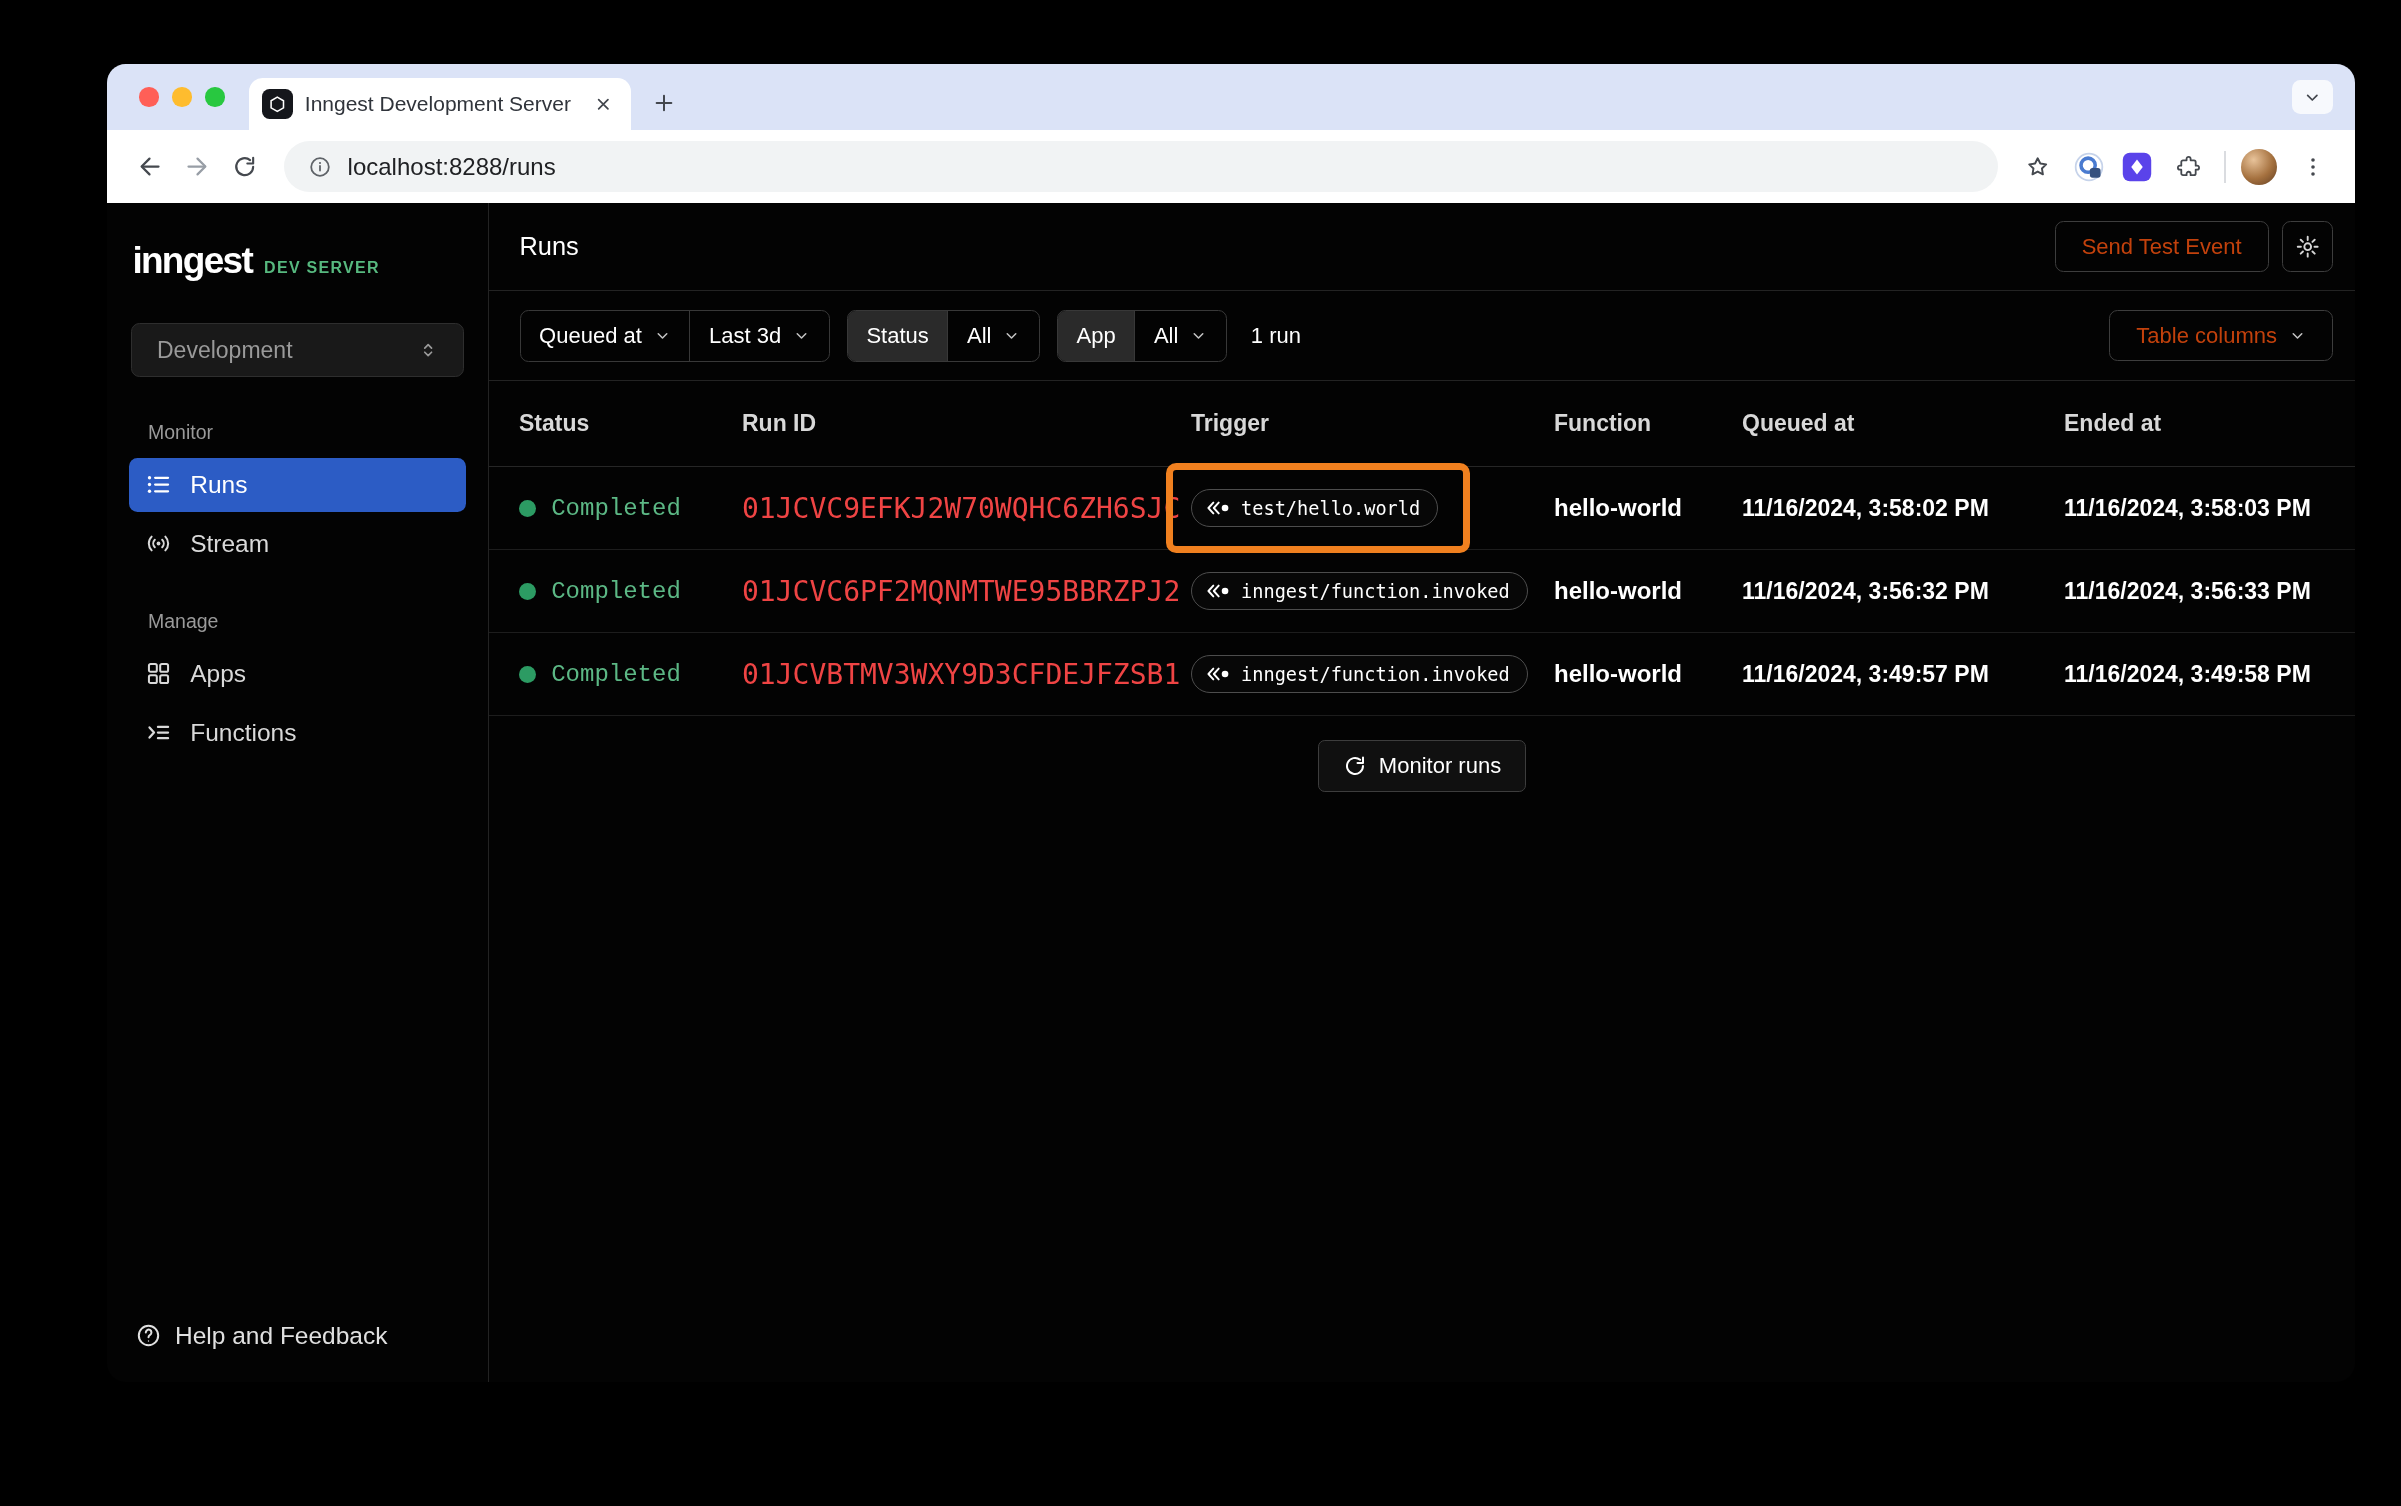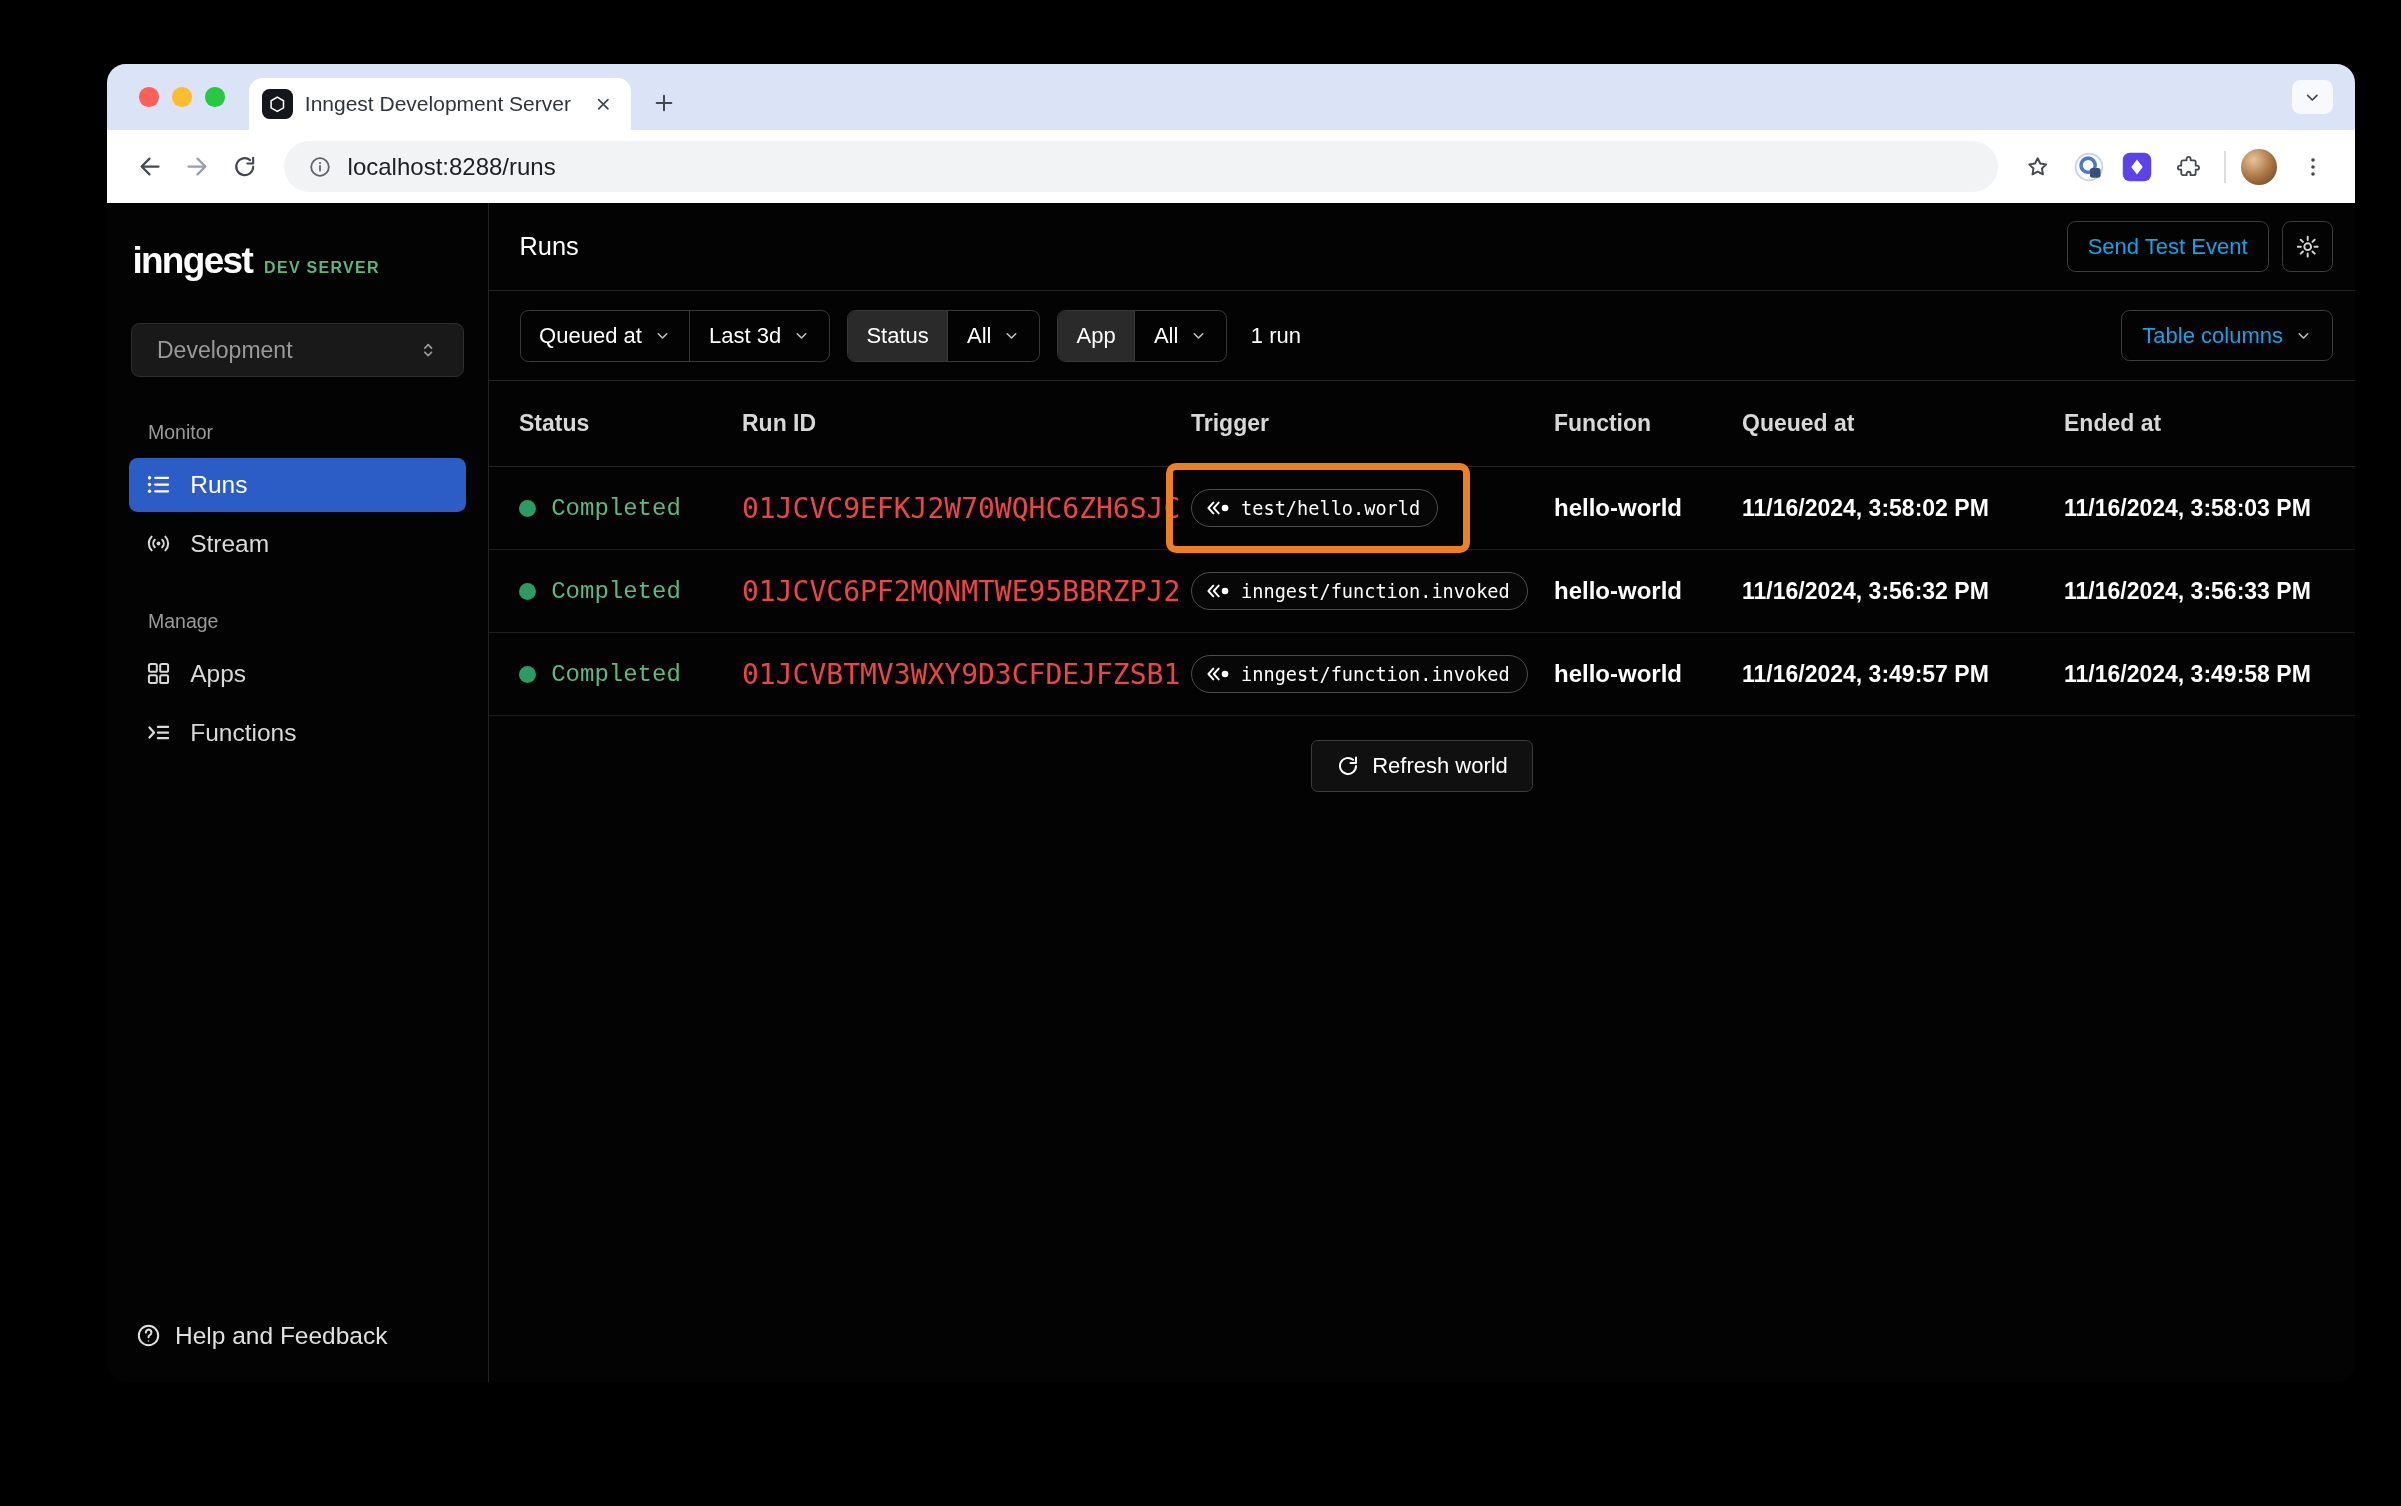--- a/index.html
+++ b/index.html
@@ -75,22 +75,22 @@
   .nav-item.active { background: #2c5cc5; color: #fff; }
   .nav-icon { width: 29px; height: 29px; flex: none; display: flex; align-items: center; justify-content: center; }
   .sidebar-spacer { flex: 1; }
   .sidebar-footer { display: flex; align-items: center; gap: 12px; padding: 0 27px; color: #e0e0e0; font-size: 24.5px; }
   .main { flex: 1; min-width: 0; display: flex; flex-direction: column; }
   .main-header { flex: none; height: 88px; display: flex; align-items: center; padding: 0 22px 0 30.5px; border-bottom: 0.8px solid #232323; }
   .main-title { font-size: 25.4px; font-weight: 500; color: #fff; }
   .header-actions { margin-left: auto; display: flex; align-items: center; gap: 13.5px; }
   .btn {
     height: 51px; border: 0.8px solid #3d3d3d; border-radius: 8.5px;
-    background: transparent; color: #0ea5e9; font-size: 22px; font-weight: 500;
-    display: inline-flex; align-items: center; gap: 12px; padding: 0 20px;
+    background: transparent; color: #c2410c; font-size: 22px; font-weight: 500;
+    display: inline-flex; align-items: center; gap: 12px; padding: 0 26px;
     font-family: inherit; white-space: nowrap;
   }
   .icon-btn { width: 51px; padding: 0; justify-content: center; color: #d6d6d6; }
   .filterbar { flex: none; height: 90px; display: flex; align-items: center; gap: 17px; padding: 0 22px 0 30.5px; border-bottom: 0.8px solid #232323; }
   .filter-group { display: flex; align-items: stretch; height: 52px; border: 0.8px solid #383838; border-radius: 8.5px; overflow: hidden; }
   .filter-seg { display: flex; align-items: center; gap: 12px; padding: 0 18.6px; font-size: 22px; color: #fff; }
   .filter-seg.label-seg { background: #2a2a2a; }
   .filter-seg + .filter-seg { border-left: 0.8px solid #383838; }
   .chev { color: #c2c2c2; display: flex; }
   .run-count { font-size: 22px; color: #fff; margin-left: 6.8px; }
@@ -456,20 +456,20 @@
       </div>
 
       <div class="refresh-row">
         <button class="refresh-btn">
           <span style="display:flex">
             <svg width="24" height="24" viewBox="0 0 24 24" fill="none" stroke="currentColor" stroke-width="2" stroke-linecap="round" stroke-linejoin="round">
                 <path d="M20 12a8 8 0 1 1-2.9-6.2"></path>
                 <path d="M20 3.5V9h-5.5"></path>
               </svg>
           </span>
-          <span>Refresh world</span>
+          <span>Monitor runs</span>
         </button>
       </div>
 
     </main>
   </div>
 </div>
 
 
 </body></html>

